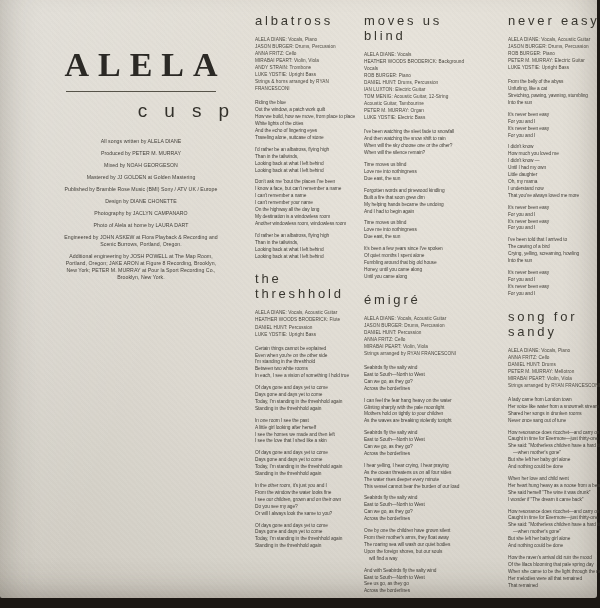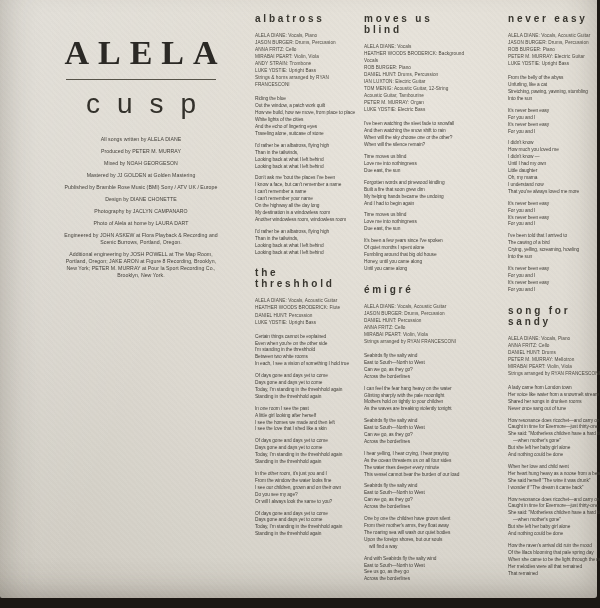--- a/index.html
+++ b/index.html
@@ -14,34 +14,34 @@
     background:
       repeating-linear-gradient(48deg, rgba(0,0,0,0.012) 0 2px, rgba(255,255,255,0.012) 2px 4px),
       linear-gradient(112deg, rgba(255,255,255,0.28) 0%, rgba(255,255,255,0) 35%),
       radial-gradient(ellipse at 68% 18%, #e9e5dd 0%, #ddd9d0 55%, #cdc9c0 100%);
     box-shadow:
       inset 28px 0 34px -24px rgba(60,50,40,0.25),
       inset -16px -22px 34px -18px rgba(60,50,40,0.30);
     border-radius:0 0 3px 2px;
   }
   
-  .left-col{position:absolute;left:36px;top:36px;width:210px;text-align:center;color:#35332d;}
+  .left-col{position:absolute;left:36px;top:48px;width:210px;text-align:center;color:#35332d;}
   .logo-line{font-family:"Liberation Serif","DejaVu Serif",serif;font-weight:700;
     font-size:34px;line-height:1.0;letter-spacing:9px;color:#2b2925;text-indent:9px;}
   .logo-rule{width:150px;height:1px;background:#565349;margin:9px auto 8px auto;}
-  .subtitle{font-size:28px;font-weight:400;letter-spacing:17px;text-indent:17px;color:#33312b;margin-top:2px;}
+  .subtitle{font-size:19px;font-weight:400;letter-spacing:17px;text-indent:17px;color:#33312b;margin-top:2px;text-align:right;}
   .album-credits{width:162px;margin:16px auto 0 auto;font-size:5.2px;line-height:1.35;color:#44413b;}
   .album-credits .credit-line{margin-bottom:5px;}
   
   .col{position:absolute;top:13px;color:#403d37;}
   .col2{left:255px;width:106px;}
   .col3{left:364px;width:103px;}
   .col4{left:476px;width:109px;margin-left:32px;}
   .song + .song{margin-top:11px;}
-  .song-title{font-size:10px;font-weight:700;letter-spacing:2.8px;color:#38362f;
+  .song-title{font-size:13px;font-weight:400;letter-spacing:2.8px;color:#38362f;
     margin:0 0 8px 0;text-transform:lowercase;}
   .credits{font-size:4.7px;line-height:1.5;color:#4a473f;margin-bottom:8px;}
   .credit-line{letter-spacing:0.05px;}
   .stanza{margin-bottom:5px;}
   .lyric-line{font-size:4.8px;line-height:1.44;letter-spacing:-0.08px;white-space:pre-wrap;}
 </style>
 </head>
 <body>
 
 <div class="paper">

